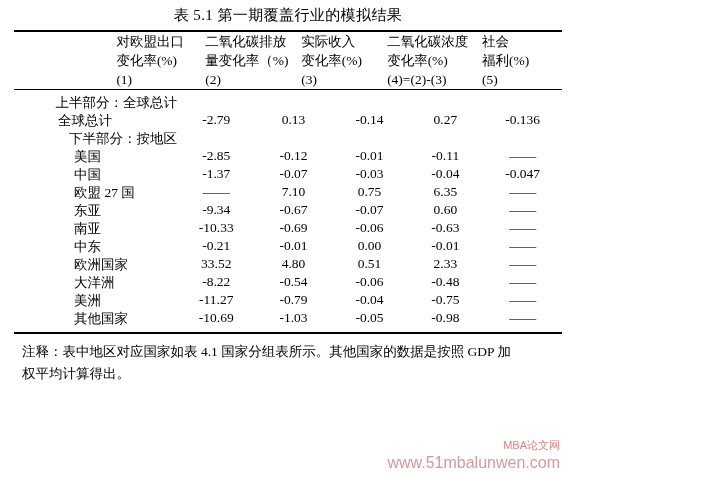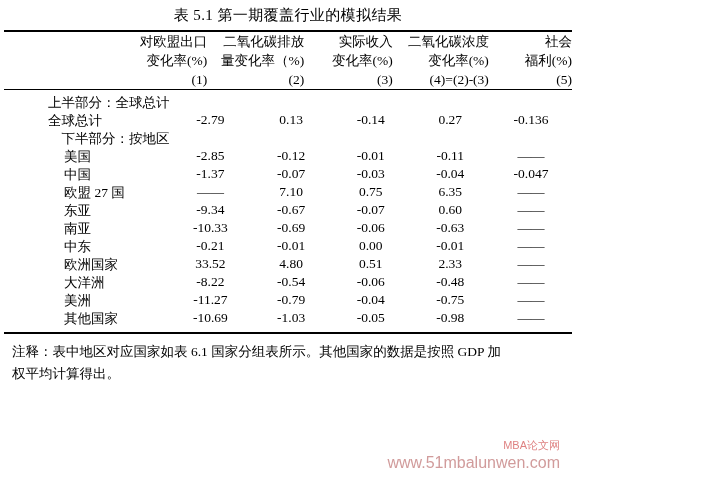--- a/index.html
+++ b/index.html
@@ -13,21 +13,21 @@
     font-family: "Liberation Serif", "DejaVu Serif", serif;
     color: #000000;
     position: relative;
     overflow: hidden;
   }
   .page {
     width: 576px;
     height: 479px;
     position: relative;
     box-sizing: border-box;
-    padding: 0 4px;
+    padding: 0 14px;
   }
   .table-title {
     text-align: center;
     font-size: 15px;
     padding: 6px 0 5px 0;
     letter-spacing: 0.4px;
   }
   .rule-top {
     border-top: 2px solid #000;
     margin: 0 0 0 0;
@@ -41,21 +41,21 @@
   table.data {
     width: 100%;
     border-collapse: collapse;
     font-size: 13.5px;
   }
   table.data th, table.data td {
     padding: 0;
     vertical-align: top;
   }
   .head-cell {
-    text-align: right;
+    text-align: left;
     font-weight: normal;
     line-height: 1.42;
     padding: 6px 2px 3px 2px;
     font-size: 13.5px;
   }
   .head-cell .ln {
     display: block;
     white-space: nowrap;
   }
   .col-label {
@@ -305,21 +305,21 @@
 
       <tr class="spacer-row">
           <td colspan="6"></td>
         </tr>
     </tbody>
   </table>
 
   <div class="rule-bottom"></div>
 
   <div class="note">
-    <span class="l1">注释：表中地区对应国家如表 6.1 国家分组表所示。其他国家的数据是按照 GDP 加</span>
+    <span class="l1">注释：表中地区对应国家如表 4.1 国家分组表所示。其他国家的数据是按照 GDP 加</span>
     <span class="l2">权平均计算得出。</span>
   </div>
 
   <div class="watermark">
     <div class="wm1">MBA论文网</div>
     <div class="wm2">www.51mbalunwen.com</div>
   </div>
 
 </div>
 

